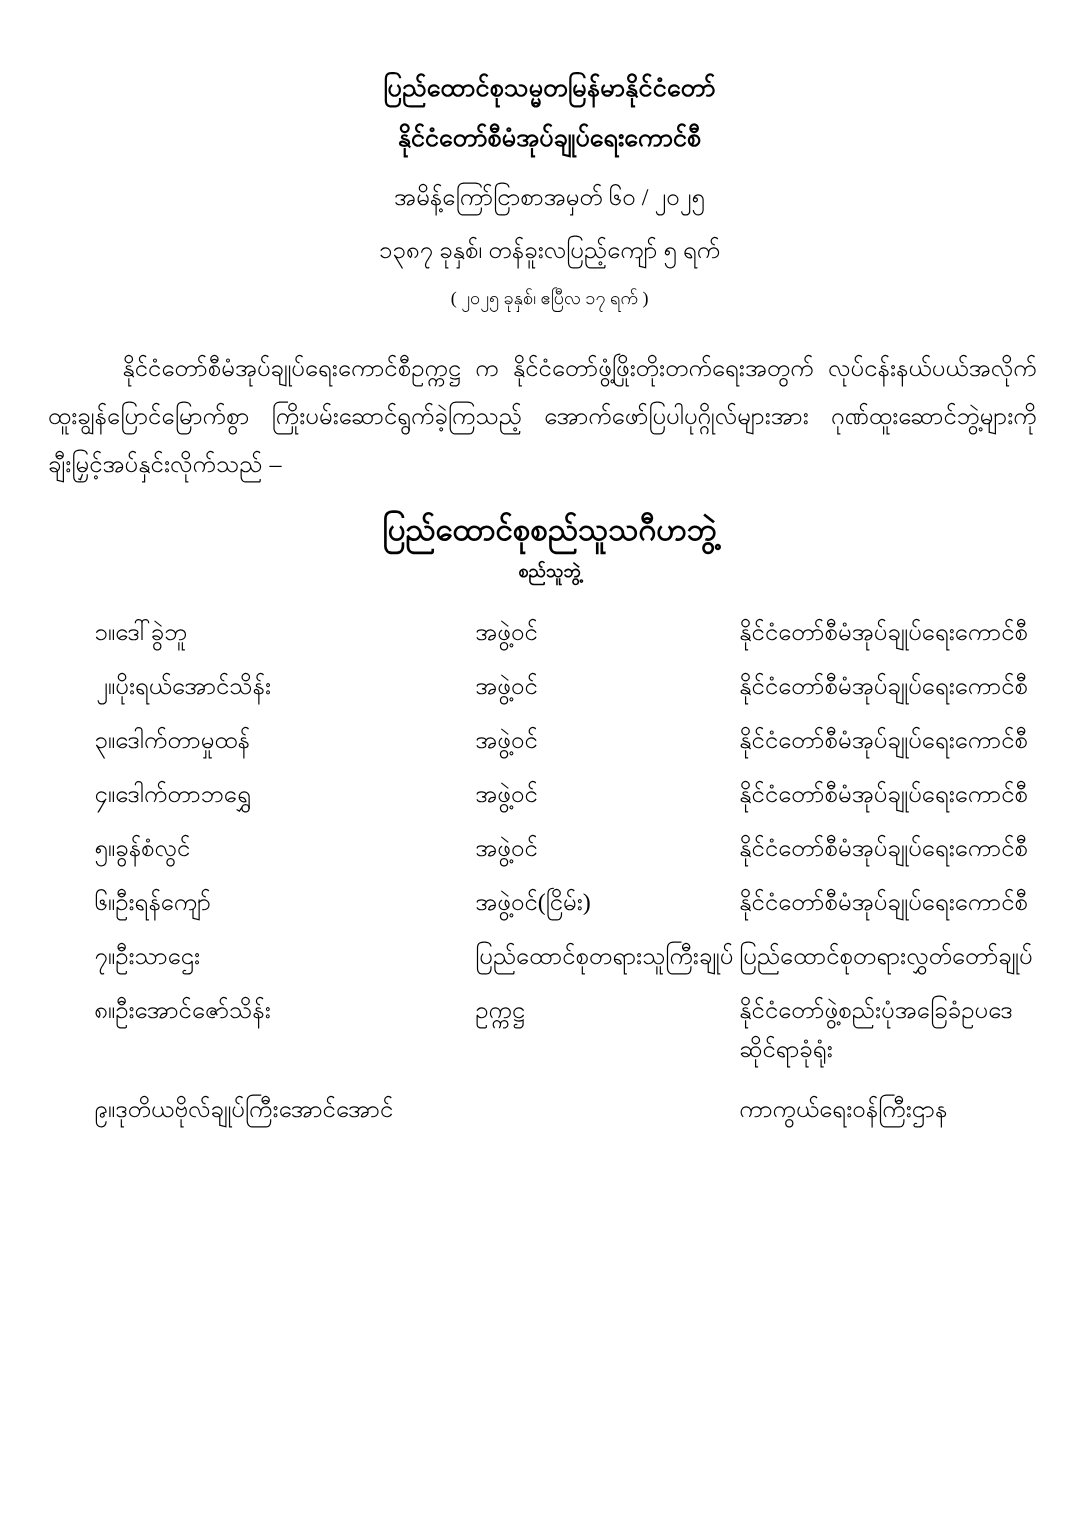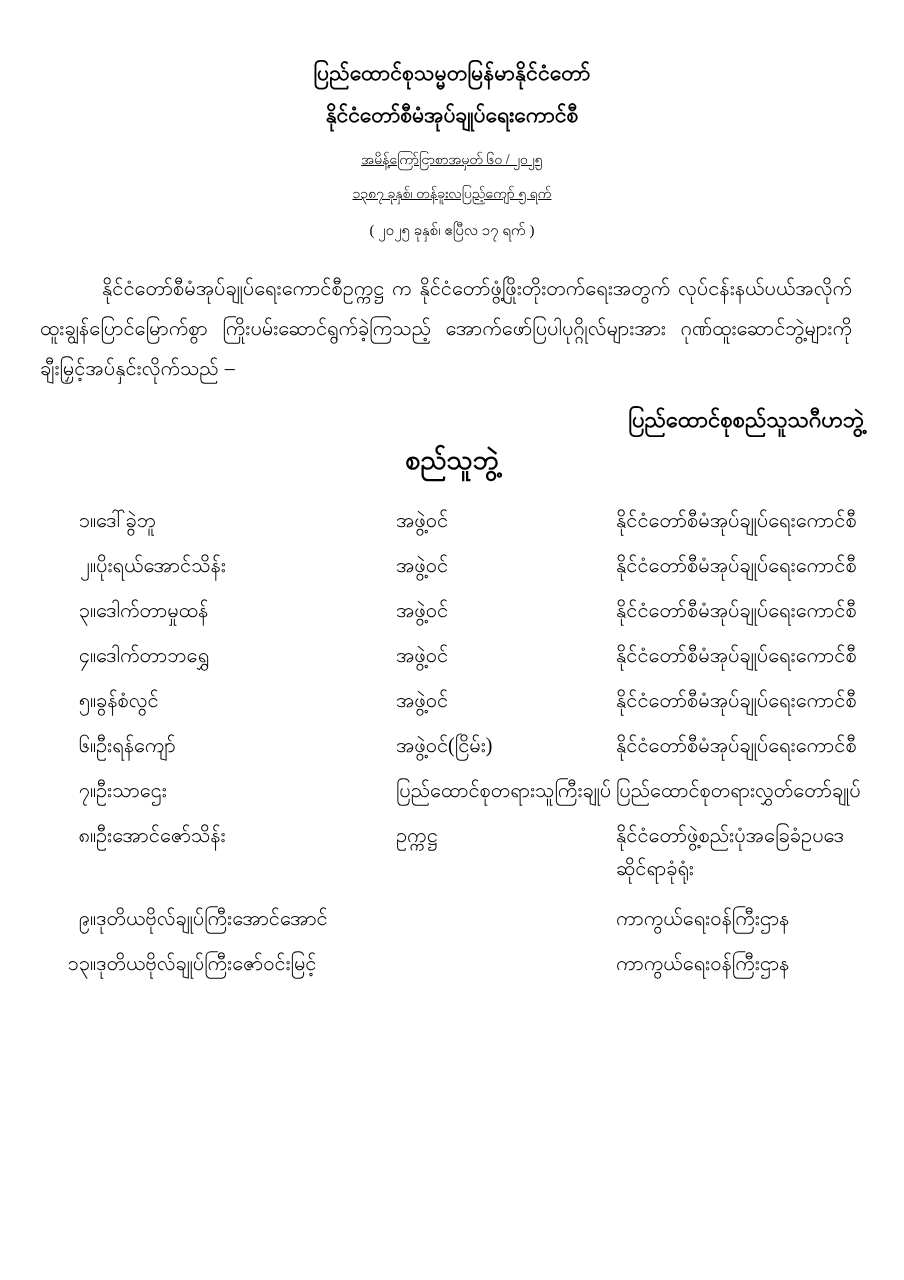--- a/index.html
+++ b/index.html
@@ -10,69 +10,68 @@
   body {
     width: 904px;
     min-height: 1280px;
     font-family: "Liberation Serif", "DejaVu Sans", serif;
     color: #000000;
   }
   .page {
     width: 904px;
     min-height: 1280px;
     box-sizing: border-box;
-    padding: 58px 40px 30px 40px;
+    padding: 58px 28px 30px 40px;
     position: relative;
   }
   .center {
     text-align: center;
   }
   .hdr-line {
     font-weight: bold;
     font-size: 21px;
     line-height: 1.5;
     margin: 0 0 10px 0;
     letter-spacing: 0.2px;
   }
   .hdr-line2 {
     font-weight: bold;
     font-size: 21px;
     line-height: 1.5;
     margin: 0 0 18px 0;
   }
   .sub-line {
-    font-size: 14px;
+    font-size: 20px;
     line-height: 1.6;
     margin: 0 0 12px 0;
-    text-decoration: underline;
   }
   .sub-line-last {
     font-size: 15px;
     line-height: 1.6;
     margin: 0 0 26px 0;
   }
   .body-para {
     font-size: 20px;
     line-height: 2.0;
     text-align: justify;
     text-justify: inter-word;
     margin: 0 12px 14px 0;
     text-indent: 62px;
     word-spacing: 1px;
   }
   .section-title {
     font-weight: bold;
-    font-size: 22px;
+    font-size: 26px;
     line-height: 1.6;
-    text-align: right;
+    text-align: center;
     margin: 6px 0 2px 0;
   }
   .section-title2 {
     font-weight: bold;
-    font-size: 27px;
+    font-size: 15px;
     line-height: 1.6;
     text-align: center;
     margin: 0 0 16px 0;
   }
   table.roster {
     width: 100%;
     border-collapse: collapse;
     font-size: 20px;
   }
   table.roster td {
@@ -175,21 +174,16 @@
         <td class="org">
           <span>နိုင်ငံတော်ဖွဲ့စည်းပုံအခြေခံဥပဒေ</span>
           <span class="org-second">ဆိုင်ရာခုံရုံး</span>
         </td>
       </tr>
       <tr>
         <td class="num">၉။</td>
         <td class="name name-wide" colspan="2">ဒုတိယဗိုလ်ချုပ်ကြီးအောင်အောင်</td>
         <td class="org">ကာကွယ်ရေးဝန်ကြီးဌာန</td>
       </tr>
-      <tr>
-        <td class="num">၁၃။</td>
-        <td class="name name-wide" colspan="2">ဒုတိယဗိုလ်ချုပ်ကြီးဇော်ဝင်းမြင့်</td>
-        <td class="org">ကာကွယ်ရေးဝန်ကြီးဌာန</td>
-      </tr>
     </tbody>
   </table>
 
 </div>
 
 </body></html>

